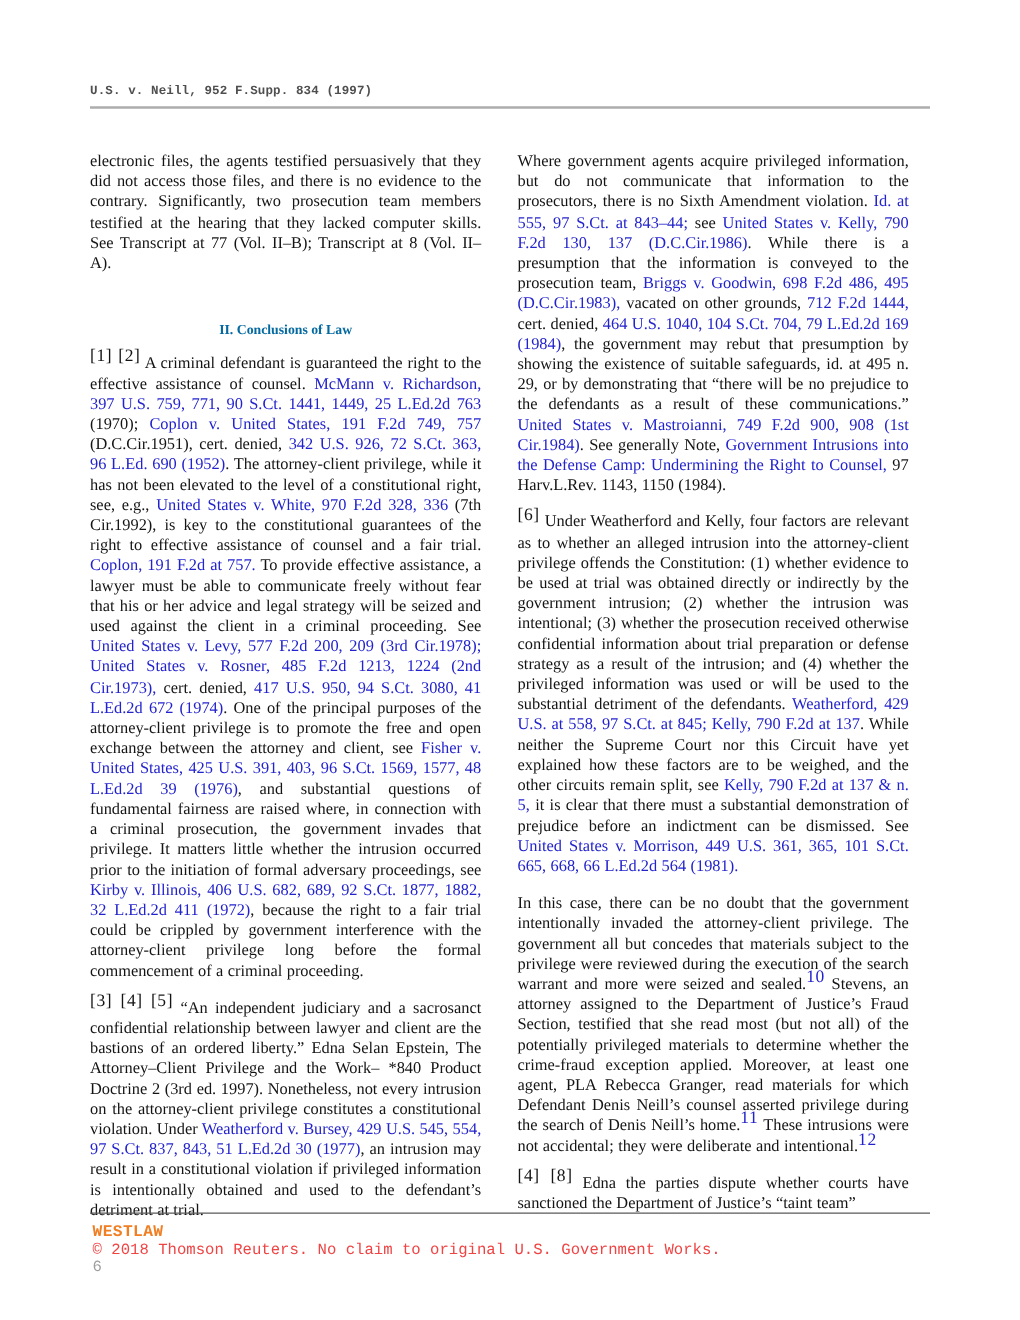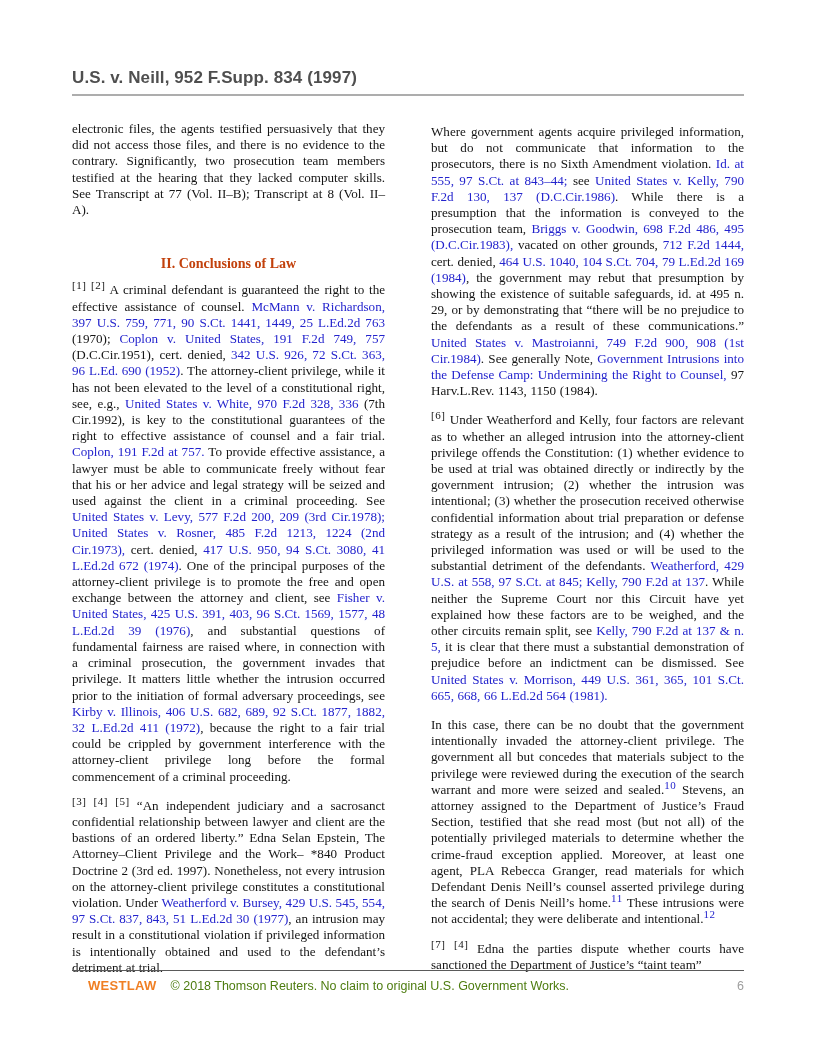--- a/index.html
+++ b/index.html
@@ -1,39 +1,39 @@
 <!DOCTYPE html>
 <html><head>
 <meta charset="utf-8">
 <style>
   html,body{margin:0;padding:0;background:#ffffff;}
   .page{position:relative;width:816px;height:1056px;background:#ffffff;overflow:hidden;
         font-family:"Liberation Serif", serif;}
   
   .hdr{position:absolute;left:72px;right:72px;top:68px;}
-  .case-cite{font-family:Liberation Sans, sans-serif;font-weight:bold;
-             font-size:17px;color:#4f4f4f;letter-spacing:0.1px;}
+  .case-cite{font-family:Liberation Mono, monospace;font-weight:bold;
+             font-size:10px;color:#4f4f4f;letter-spacing:0.1px;}
   .hdr-rule{border:none;border-top:2px solid #adadad;margin:6px 0 0 0;}
   
-  .columns{position:absolute;left:72px;top:121px;width:672px;display:flex;gap:46px;align-items:center;}
+  .columns{position:absolute;left:72px;top:121px;width:672px;display:flex;gap:29px;}
   .col{width:313px;}
   .para{font-size:13.1px;line-height:16.2px;text-align:justify;color:#141414;
         margin:0 0 13px 0;word-spacing:0.02em;}
-  .heading{font-size:14px;line-height:16.2px;font-weight:bold;text-align:center;
-           color:#c2410c;margin:38px 0 10px 0;}
+  .heading{font-size:11px;line-height:16.2px;font-weight:bold;text-align:center;
+           color:#0369a1;margin:38px 0 10px 0;}
   .it{}
   .bd{font-weight:normal;}
   .lnk{color:#2323cd;cursor:pointer;}
-  .sup{font-size:11px;vertical-align:super;line-height:0;letter-spacing:0.5px;}
+  .sup{font-size:14px;vertical-align:super;line-height:0;letter-spacing:0.5px;}
   
   .ftr-rule{position:absolute;left:72px;right:72px;top:970px;border:none;border-top:1.5px solid #5a5a5a;margin:0;}
-  .ftr{position:absolute;left:88px;right:72px;top:978px;display:flex;align-items:baseline;
-       font-family:Liberation Sans, sans-serif;font-size:12.5px;}
+  .ftr{position:absolute;left:60px;right:72px;top:978px;display:flex;align-items:baseline;
+       font-family:Liberation Mono, monospace;font-size:12.5px;flex-direction:column;}
   .brand{color:#f07f23;font-weight:bold;letter-spacing:0.3px;font-size:13px;}
-  .copyright{color:#4d7c0f;margin-left:14px;flex:1;}
+  .copyright{color:#ef4444;margin-left:14px;flex:1;}
   .page-num{color:#9e9e9e;text-align:right;}
 </style>
 </head>
 <body>
 
 <div class="page">
 
   <div class="hdr">
     <div class="case-cite">U.S. v. Neill, 952 F.Supp. 834 (1997)</div>
     <hr class="hdr-rule">
@@ -43,21 +43,21 @@
     <div class="col">
         <p class="para"><span>electronic files, the agents testified persuasively that they did not access those files, and there is no evidence to the contrary. Significantly, two prosecution team members testified at the hearing that they lacked computer skills. </span><span class="it">See</span><span> Transcript at 77 (Vol. II–B); Transcript at 8 (Vol. II–A).</span></p>
         <p class="heading">II. Conclusions of Law</p>
         <p class="para"><span class="sup">[1] [2]</span><span> A criminal defendant is guaranteed the right to the effective assistance of counsel. </span><span class="lnk it">McMann v. Richardson,</span><span class="lnk"> 397 U.S. 759, 771, 90 S.Ct. 1441, 1449, 25 L.Ed.2d 763</span><span> (1970); </span><span class="lnk it">Coplon v. United States,</span><span class="lnk"> 191 F.2d 749, 757</span><span> (D.C.Cir.1951), </span><span class="it">cert. denied,</span><span class="lnk"> 342 U.S. 926, 72 S.Ct. 363, 96 L.Ed. 690 (1952)</span><span>. The attorney-client privilege, while it has not been elevated to the level of a constitutional right, </span><span class="it">see, e.g.,</span><span> </span><span class="lnk it">United States v. White,</span><span class="lnk"> 970 F.2d 328, 336</span><span> (7th Cir.1992), is key to the constitutional guarantees of the right to effective assistance of counsel and a fair trial. </span><span class="lnk it">Coplon,</span><span class="lnk"> 191 F.2d at 757.</span><span> To provide effective assistance, a lawyer must be able to communicate freely without fear that his or her advice and legal strategy will be seized and used against the client in a criminal proceeding. </span><span class="it">See</span><span> </span><span class="lnk it">United States v. Levy,</span><span class="lnk"> 577 F.2d 200, 209 (3rd Cir.1978);</span><span> </span><span class="lnk it">United States v. Rosner,</span><span class="lnk"> 485 F.2d 1213, 1224 (2nd Cir.1973),</span><span> </span><span class="it">cert. denied,</span><span class="lnk"> 417 U.S. 950, 94 S.Ct. 3080, 41 L.Ed.2d 672 (1974)</span><span>. One of the principal purposes of the attorney-client privilege is to promote the free and open exchange between the attorney and client, </span><span class="it">see</span><span> </span><span class="lnk it">Fisher v. United States,</span><span class="lnk"> 425 U.S. 391, 403, 96 S.Ct. 1569, 1577, 48 L.Ed.2d 39 (1976)</span><span>, and substantial questions of fundamental fairness are raised where, in connection with a criminal prosecution, the government invades that privilege. It matters little whether the intrusion occurred prior to the initiation of formal adversary proceedings, </span><span class="it">see</span><span> </span><span class="lnk it">Kirby v. Illinois,</span><span class="lnk"> 406 U.S. 682, 689, 92 S.Ct. 1877, 1882, 32 L.Ed.2d 411 (1972)</span><span>, because the right to a fair trial could be crippled by government interference with the attorney-client privilege long before the formal commencement of a criminal proceeding.</span></p>
         <p class="para"><span class="sup">[3] [4] [5]</span><span> “An independent judiciary and a sacrosanct confidential relationship between lawyer and client are the bastions of an ordered liberty.” Edna Selan Epstein, </span><span class="it">The Attorney–Client Privilege and the Work–</span><span> </span><span class="bd">*840</span><span> </span><span class="it">Product Doctrine</span><span> 2 (3rd ed. 1997). Nonetheless, not every intrusion on the attorney-client privilege constitutes a constitutional violation. Under </span><span class="lnk it">Weatherford v. Bursey,</span><span class="lnk"> 429 U.S. 545, 554, 97 S.Ct. 837, 843, 51 L.Ed.2d 30 (1977)</span><span>, an intrusion may result in a constitutional violation if privileged information is intentionally obtained and used to the defendant’s detriment at trial.</span></p>
       </div>
     <div class="col">
         <p class="para"><span>Where government agents acquire privileged information, but do not communicate that information to the prosecutors, there is no Sixth Amendment violation. </span><span class="lnk it">Id.</span><span class="lnk"> at 555, 97 S.Ct. at 843–44;</span><span> </span><span class="it">see</span><span> </span><span class="lnk it">United States v. Kelly,</span><span class="lnk"> 790 F.2d 130, 137 (D.C.Cir.1986)</span><span>. While there is a presumption that the information is conveyed to the prosecution team, </span><span class="lnk it">Briggs v. Goodwin,</span><span class="lnk"> 698 F.2d 486, 495 (D.C.Cir.1983),</span><span> </span><span class="it">vacated on other grounds,</span><span class="lnk"> 712 F.2d 1444,</span><span> </span><span class="it">cert. denied,</span><span class="lnk"> 464 U.S. 1040, 104 S.Ct. 704, 79 L.Ed.2d 169 (1984)</span><span>, the government may rebut that presumption by showing the existence of suitable safeguards, </span><span class="it">id.</span><span> at 495 n. 29, or by demonstrating that “there will be no prejudice to the defendants as a result of these communications.” </span><span class="lnk it">United States v. Mastroianni,</span><span class="lnk"> 749 F.2d 900, 908 (1st Cir.1984)</span><span>. </span><span class="it">See generally</span><span> Note, </span><span class="lnk it">Government Intrusions into the Defense Camp: Undermining the Right to Counsel,</span><span> 97 Harv.L.Rev. 1143, 1150 (1984).</span></p>
         <p class="para"><span class="sup">[6]</span><span> Under </span><span class="it">Weatherford</span><span> and </span><span class="it">Kelly,</span><span> four factors are relevant as to whether an alleged intrusion into the attorney-client privilege offends the Constitution: (1) whether evidence to be used at trial was obtained directly or indirectly by the government intrusion; (2) whether the intrusion was intentional; (3) whether the prosecution received otherwise confidential information about trial preparation or defense strategy as a result of the intrusion; and (4) whether the privileged information was used or will be used to the substantial detriment of the defendants. </span><span class="lnk it">Weatherford,</span><span class="lnk"> 429 U.S. at 558, 97 S.Ct. at 845;</span><span> </span><span class="lnk it">Kelly,</span><span class="lnk"> 790 F.2d at 137</span><span>. While neither the Supreme Court nor this Circuit have yet explained how these factors are to be weighed, and the other circuits remain split, </span><span class="it">see</span><span> </span><span class="lnk it">Kelly,</span><span class="lnk"> 790 F.2d at 137 &amp; n. 5,</span><span> it is clear that there must a substantial demonstration of prejudice before an indictment can be dismissed. </span><span class="it">See</span><span> </span><span class="lnk it">United States v. Morrison,</span><span class="lnk"> 449 U.S. 361, 365, 101 S.Ct. 665, 668, 66 L.Ed.2d 564 (1981).</span></p>
         <p class="para"><span>In this case, there can be no doubt that the government intentionally invaded the attorney-client privilege. The government all but concedes that materials subject to the privilege were reviewed during the execution of the search warrant and more were seized and sealed.</span><span class="sup lnk">10</span><span> Stevens, an attorney assigned to the Department of Justice’s Fraud Section, testified that she read most (but not all) of the potentially privileged materials to determine whether the crime-fraud exception applied. Moreover, at least one agent, PLA Rebecca Granger, read materials for which Defendant Denis Neill’s counsel asserted privilege during the search of Denis Neill’s home.</span><span class="sup lnk">11</span><span> These intrusions were not accidental; they were deliberate and intentional.</span><span class="sup lnk">12</span></p>
-        <p class="para"><span class="sup">[7] [4]</span><span> Edna the parties dispute whether courts have sanctioned the Department of Justice’s “taint team”</span></p>
+        <p class="para"><span class="sup">[4] [8]</span><span> Edna the parties dispute whether courts have sanctioned the Department of Justice’s “taint team”</span></p>
       </div>
   </div>
 
   <hr class="ftr-rule">
   <div class="ftr">
     <span class="brand">WESTLAW</span>
     <span class="copyright">© 2018 Thomson Reuters. No claim to original U.S. Government Works.</span>
     <span class="page-num">6</span>
   </div>
 

